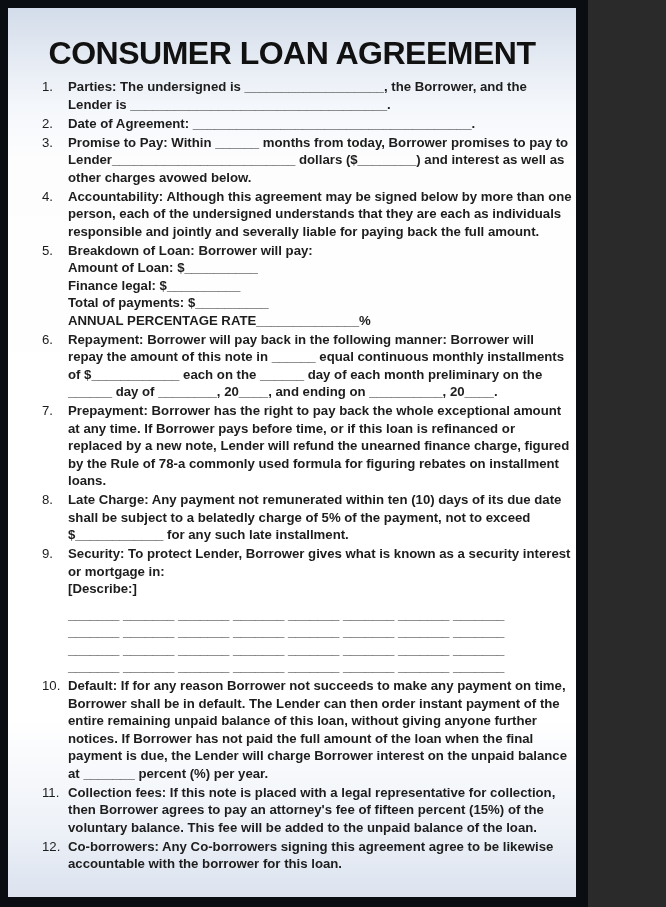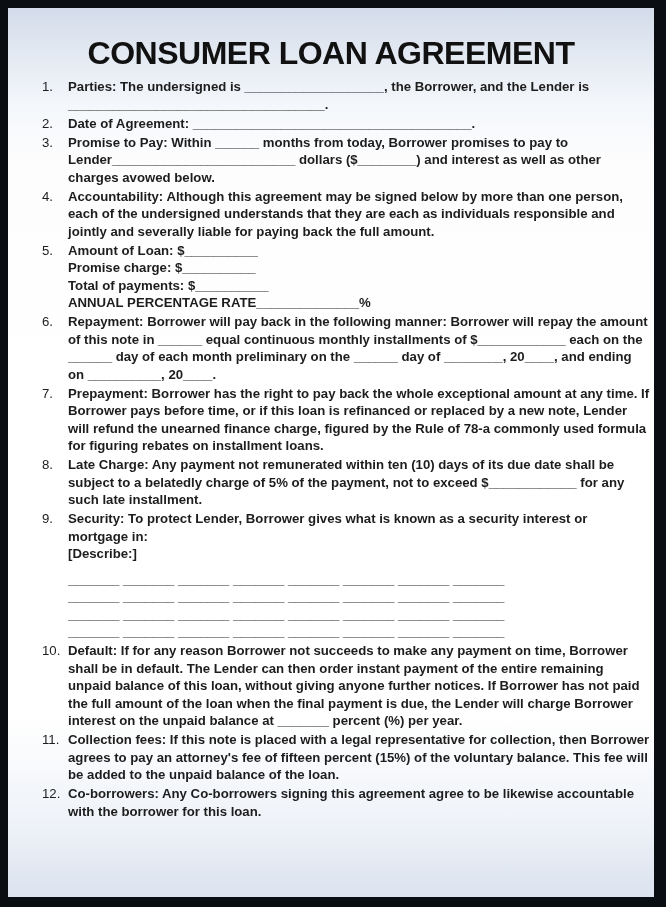--- a/index.html
+++ b/index.html
@@ -1,18 +1,18 @@
 <!DOCTYPE html>
 <html><head>
 <meta charset="utf-8">
 <style>
   html, body { margin: 0; padding: 0; background: #2a2a2a; }
   .page-frame {
     position: relative;
-    width: 666px;
+    width: 588px;
     height: 907px;
     box-sizing: border-box;
     border-style: solid;
     border-color: #0a0d12;
     border-width: 8px 12px 10px 8px;
     background: linear-gradient(180deg,
       #d3dcea 0%, #e3e9f2 5%, #f4f7fb 11%, #fdfdfe 17%,
       #ffffff 45%, #ffffff 80%, #eef2f8 92%, #e2e8f2 97%, #dce3ef 100%);
     font-family: "Liberation Sans", sans-serif;
     color: #1d1d1d;
@@ -72,22 +72,23 @@
       </li>
       <li>
         <span class="item-number">4.</span>
         <div class="item-body">
           <p>Accountability: Although this agreement may be signed below by more than one person, each of the undersigned understands that they are each as individuals responsible and jointly and severally liable for paying back the full amount.</p>
         </div>
       </li>
       <li>
         <span class="item-number">5.</span>
         <div class="item-body">
+          <p>Breakdown of Loan: Borrower will pay:</p>
           <p>Amount of Loan: $__________</p>
-          <p>Promise charge: $__________</p>
+          <p>Finance legal: $__________</p>
           <p>Total of payments: $__________</p>
           <p>ANNUAL PERCENTAGE RATE______________%</p>
         </div>
       </li>
       <li>
         <span class="item-number">6.</span>
         <div class="item-body">
           <p>Repayment: Borrower will pay back in the following manner: Borrower will repay the amount of this note in ______ equal continuous monthly installments of $____________ each on the ______ day of each month preliminary on the ______ day of ________, 20____, and ending on __________, 20____.</p>
         </div>
       </li>

